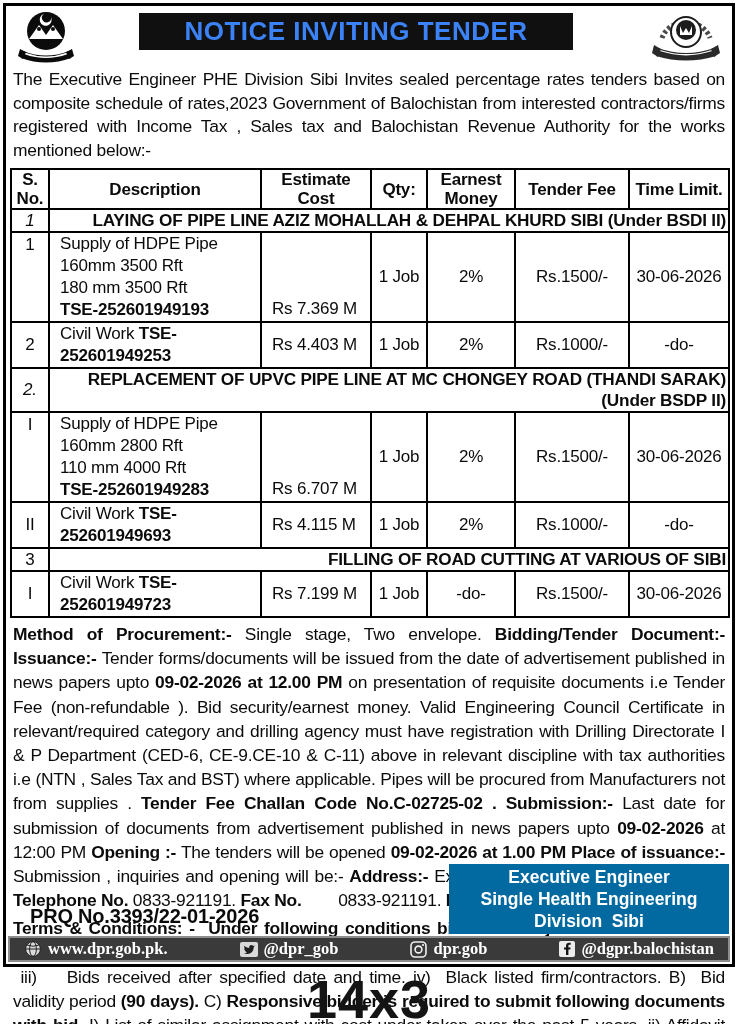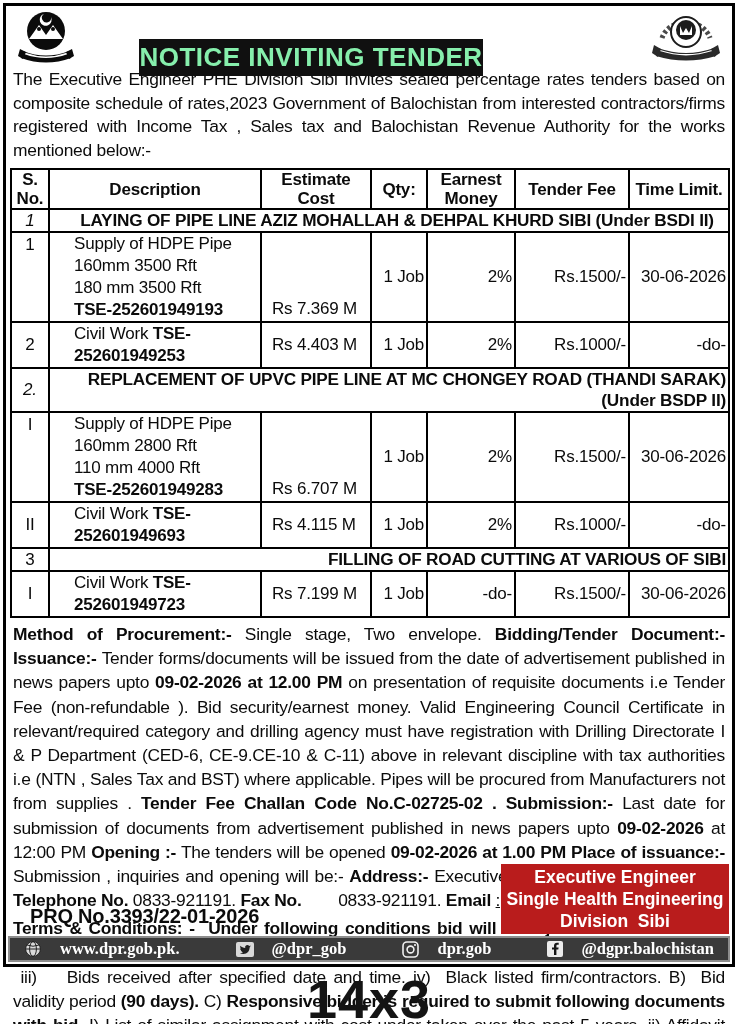--- a/index.html
+++ b/index.html
@@ -5,54 +5,54 @@
   html,body{margin:0;padding:0;background:#fff;}
   .page{position:relative;width:738px;height:1024px;background:#fff;
         font-family:"Liberation Sans",sans-serif;color:#0b0b0b;overflow:hidden;}
   .ad{position:absolute;left:3px;top:3px;width:732px;height:964px;
       border:3px solid #000;box-sizing:border-box;background:#fff;}
   
   .hdr{position:relative;height:62px;}
   .crest{position:absolute;top:2px;}
   .crest.left{left:8px;}
   .crest.right{right:4px;}
-  .title-bar{position:absolute;left:133px;top:7px;width:344px;height:37px;background:#101010;
-      color:#86efac;display:flex;align-items:center;justify-content:center;
-      font-weight:bold;font-size:26px;letter-spacing:.5px;margin-top:26px;}
+  .title-bar{position:absolute;left:133px;top:7px;width:434px;height:37px;background:#101010;
+      color:#3b82f6;display:flex;align-items:center;justify-content:center;
+      font-weight:bold;font-size:26px;letter-spacing:.5px;}
   
   .intro{margin:0 7px;font-size:17.4px;line-height:23.5px;text-align:justify;letter-spacing:-.25px;}
   
   table{border-collapse:collapse;margin:6px 4px 0 4px;width:718px;table-layout:fixed;}
   th,td{border:2px solid #000;padding:0 2px;font-size:17px;letter-spacing:-.2px;box-sizing:border-box;}
   th{font-weight:bold;line-height:19px;height:40px;text-align:center;margin-top:18px;}
   td{height:23px;}
   td.sno{text-align:center;vertical-align:middle;}
   td.sno.top{vertical-align:top;padding-top:2px;}
   td.sec{font-weight:bold;font-size:17.2px;}
-  td.sec.left{text-align:center;padding-left:18px;}
+  td.sec.left{text-align:right;padding-left:18px;}
   td.sec.center{text-align:right;}
   .italic{font-style:italic;}
-  td.desc{text-align:left;padding-left:24px;line-height:22px;}
+  td.desc{text-align:left;padding-left:10px;line-height:22px;}
   td.est{text-align:left;padding-left:10px;vertical-align:middle;}
   td.est.bottom{vertical-align:bottom;padding-bottom:2px;border-radius:29px;}
-  td.c{text-align:right;vertical-align:middle;margin-top:14px;}
+  td.c{text-align:center;vertical-align:middle;margin-top:14px;}
   .b{font-weight:bold;}
   .u{text-decoration:underline;}
   
   .para{margin:4px 7px 0 7px;font-size:17.4px;line-height:24.2px;text-align:justify;letter-spacing:-.25px;}
   
   .prq{position:absolute;left:24px;bottom:36px;font-weight:bold;font-size:20px;letter-spacing:-.2px;}
-  .sig{position:absolute;right:3px;bottom:30px;width:228px;height:70px;background:#b91c1c;color:#fff;
+  .sig{position:absolute;right:3px;bottom:30px;width:280px;height:70px;background:#0369a1;color:#fff;
        display:flex;flex-direction:column;align-items:center;justify-content:center;
        font-weight:bold;font-size:17.5px;line-height:22px;text-align:center;}
   .footer-bar{position:absolute;left:2px;right:2px;bottom:2px;height:26px;background:#3a3a3a;
        border:2px solid #8d8d8d;box-sizing:border-box;display:flex;align-items:center;
        justify-content:space-between;padding:0 14px;color:#fff;
        font-family:"Liberation Serif",serif;font-weight:bold;font-size:16.5px;}
-  .footer-item{display:flex;align-items:center;gap:18px;justify-content:flex-end;}
+  .footer-item{display:flex;align-items:center;gap:6px;justify-content:flex-end;}
   .size-tag{position:absolute;left:0;right:0;top:968px;text-align:center;
        font-weight:bold;font-size:54px;letter-spacing:1px;color:#141414;}
   .icon{display:inline-block;line-height:0;}
 </style>
 </head>
 <body>
 
 <div class="page">
   <div class="ad">
 

